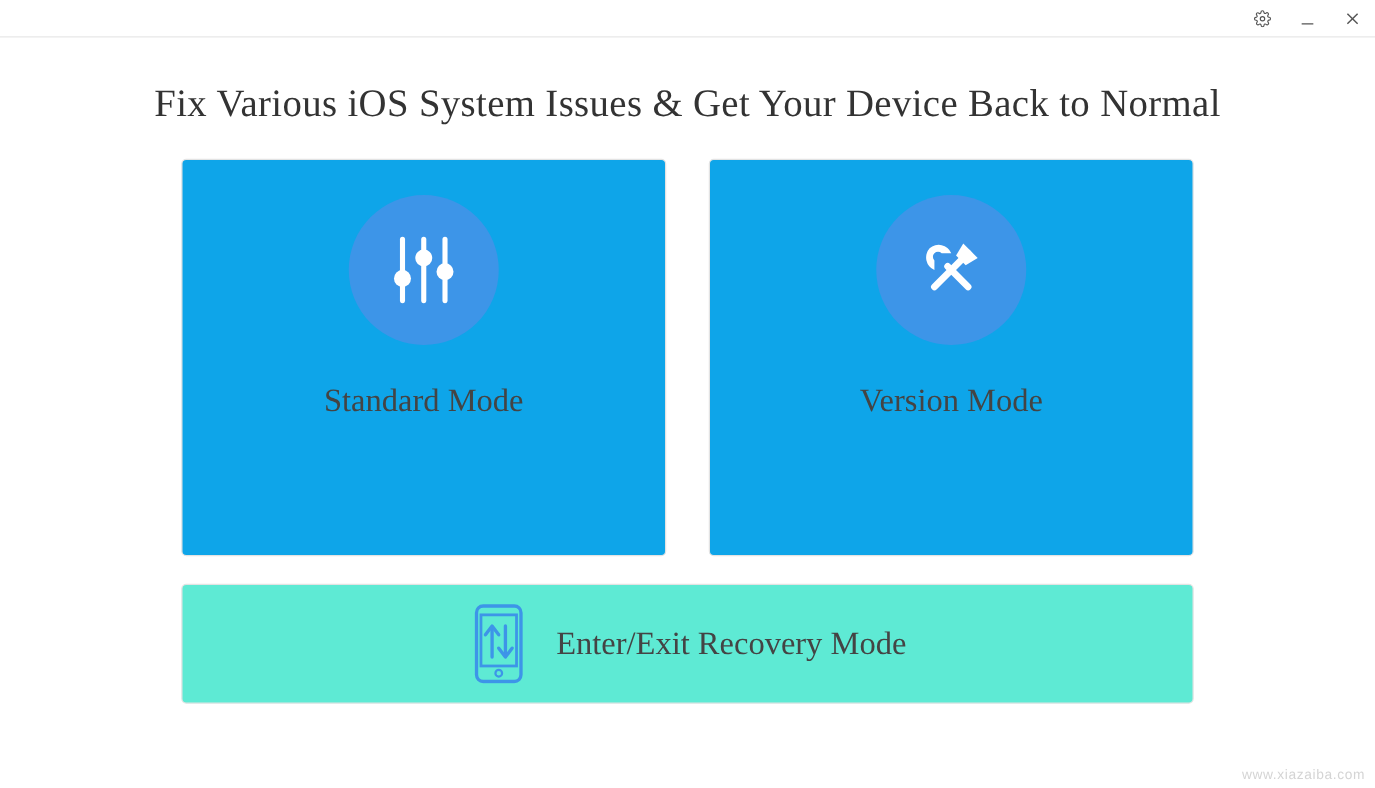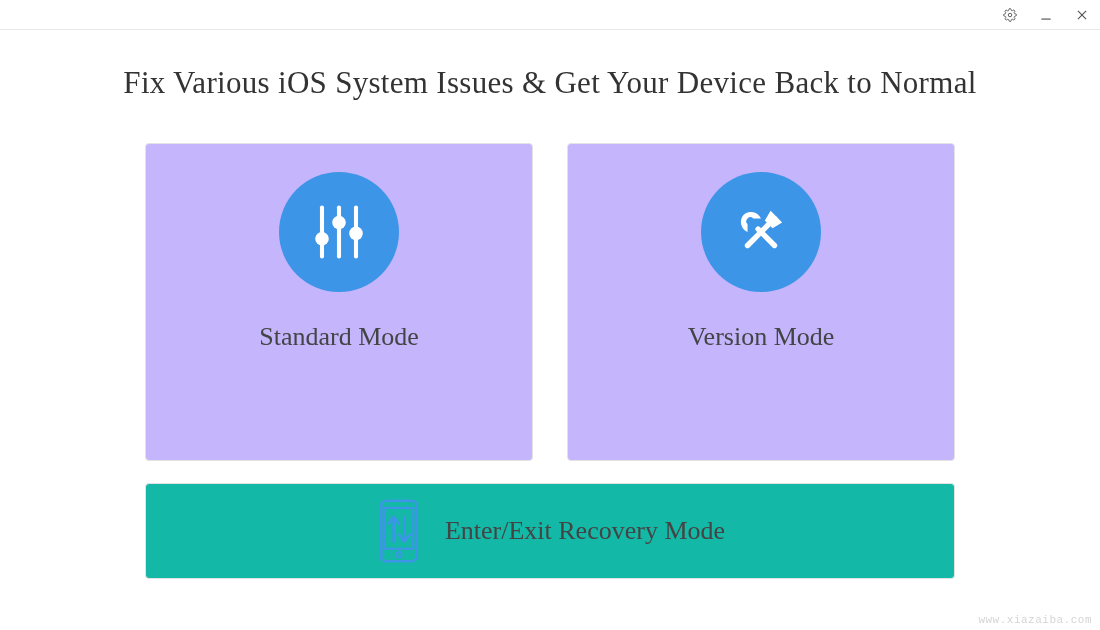--- a/index.html
+++ b/index.html
@@ -54,40 +54,40 @@
       padding: 35px 60px 30px 60px;
       display: flex;
       flex-direction: column;
       align-items: center;
     }
     .headline {
       font-size: 31px;
       color: #333;
       text-align: center;
       font-weight: normal;
-      margin-bottom: 42px;
+      margin-bottom: 26px;
       letter-spacing: 0.3px;
     }
     .cards-row {
       display: flex;
       gap: 34px;
       justify-content: center;
       margin-bottom: 22px;
     }
     .mode-card {
       width: 388px;
       height: 318px;
       border: 1px solid #e3e3e3;
       border-radius: 4px;
       display: flex;
       flex-direction: column;
       align-items: center;
       padding-top: 28px;
       cursor: pointer;
-      background: #c4b5fd;
+      background: #0ea5e9;
     }
     .mode-icon-circle {
       width: 120px;
       height: 120px;
       border-radius: 50%;
       background: #3d95e8;
       display: flex;
       align-items: center;
       justify-content: center;
       margin-bottom: 30px;
@@ -104,35 +104,35 @@
     .recovery-bar {
       width: 810px;
       height: 96px;
       border: 1px solid #e3e3e3;
       border-radius: 4px;
       display: flex;
       align-items: center;
       justify-content: center;
       gap: 22px;
       cursor: pointer;
-      background: #14b8a6;
+      background: #5eead4;
     }
     .recovery-bar svg {
       width: 48px;
       height: 64px;
     }
     .recovery-label {
       font-size: 26px;
       color: #444;
     }
     .watermark {
       position: absolute;
       right: 8px;
       bottom: 4px;
-      font-family: Liberation Mono, monospace;
+      font-family: Liberation Sans, sans-serif;
       font-size: 11px;
       color: rgba(160, 160, 160, 0.45);
       letter-spacing: 0.5px;
       margin-left: 17px;
     }
   </style>
 </head>
 <body>
 
 <div class="titlebar">

